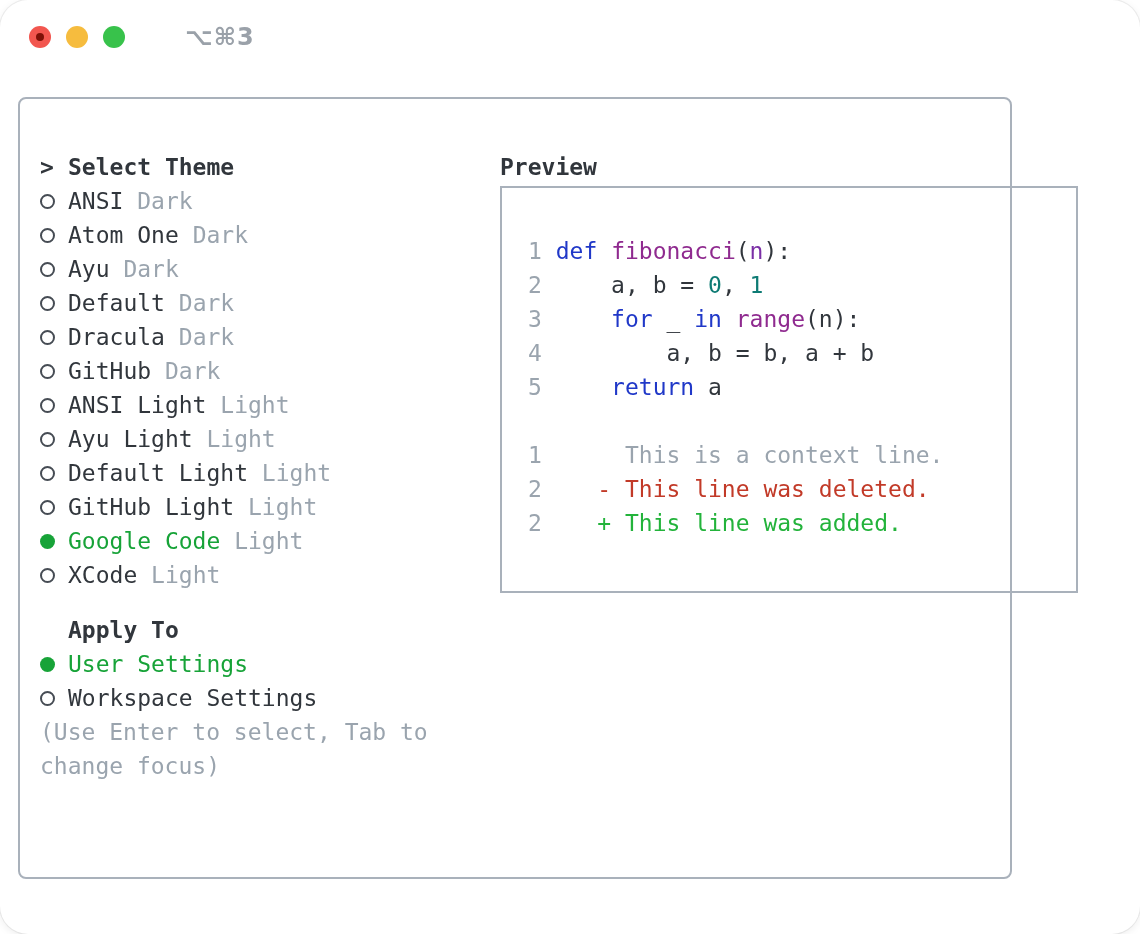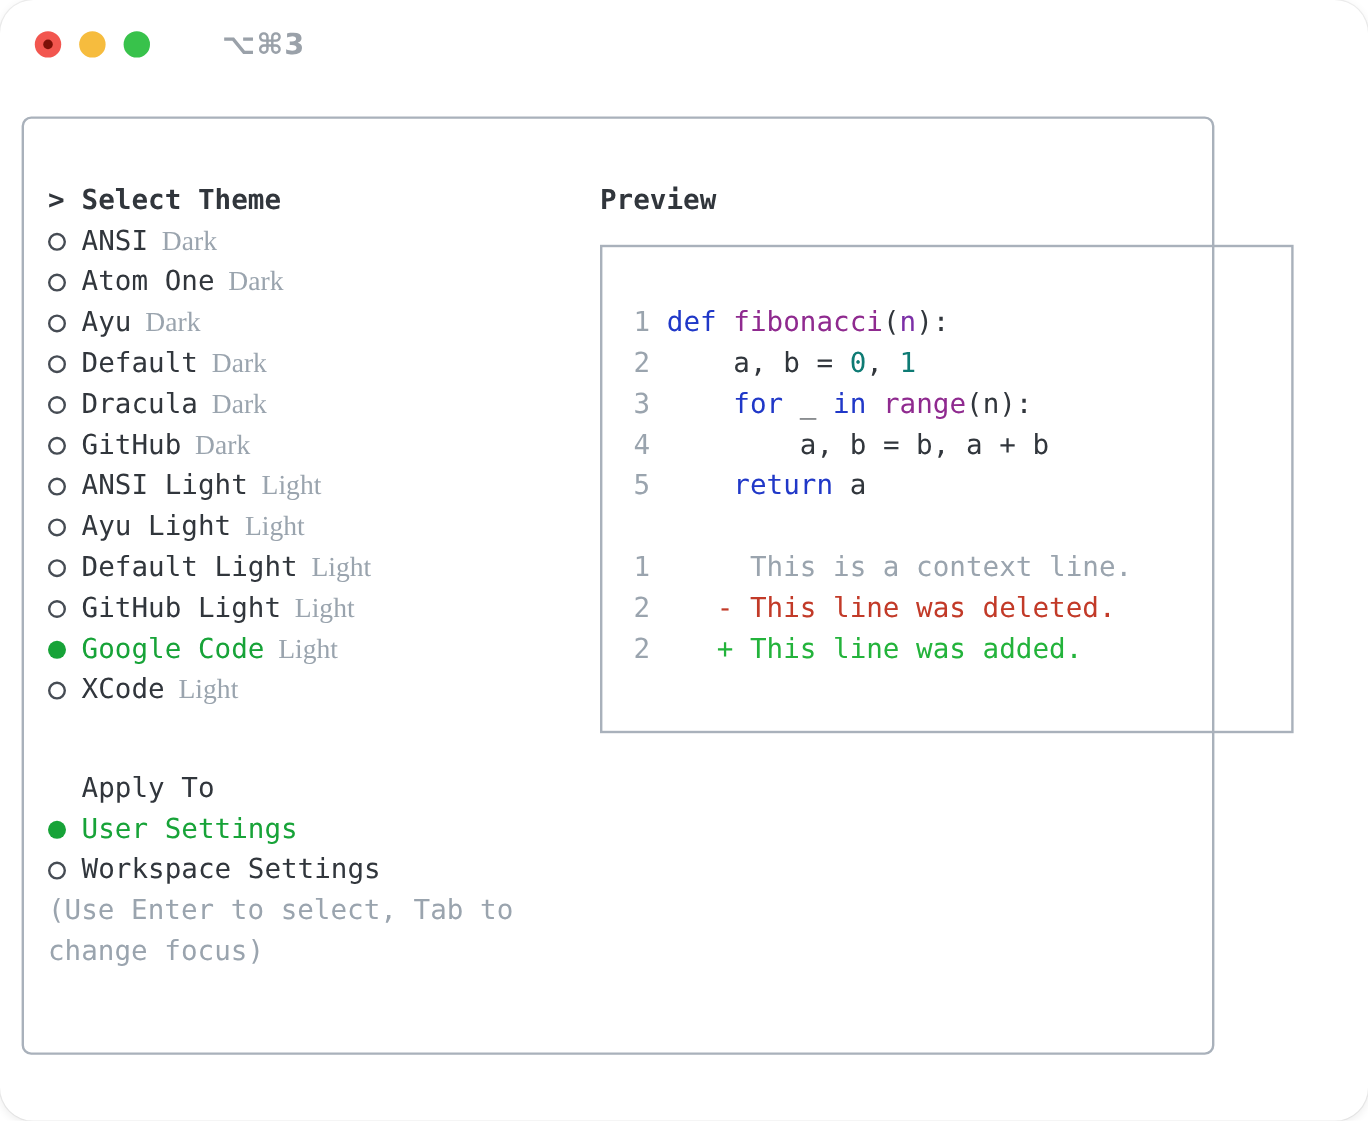--- a/index.html
+++ b/index.html
@@ -30,27 +30,27 @@
   .left-col{width:460px;flex:none;}
   .right-col{flex:1;}
   
   .row{display:flex;align-items:center;height:34px;}
   .icon-col{width:28px;flex:none;display:flex;align-items:center;}
   .caret{font-weight:700;color:var(--text,#31363c);}
   .hdr{font-weight:700;}
   .dot-open{width:11px;height:11px;border:2px solid #464c54;border-radius:50%;box-sizing:content-box;}
   .dot-filled{width:15px;height:15px;background:var(--accent_green,#17a338);border-radius:50%;}
   .name{white-space:pre;}
-  .variant{margin-left:1ch;font-family:Liberation Serif, serif;}
+  .variant{margin-left:1ch;}
   .muted{color:var(--muted,#9aa4ae);}
   .sel .name{color:var(--accent_green,#17a338);}
-  .apply-header{margin-top:48px;}
+  .apply-header{margin-top:21px;font-weight:bold;}
   .hint{color:var(--muted,#9aa4ae);white-space:pre;}
   
-  .preview-header{font-weight:700;height:34px;margin-bottom:20px;}
+  .preview-header{font-weight:700;height:34px;margin-bottom:2px;}
   .preview-box{
     width:578px;height:407px;box-sizing:border-box;
     border:2px solid var(--border,#a9b1bb);
     padding:46px 0 0 26px;overflow:hidden;
   }
   .pline{white-space:pre;height:34px;}
   .lineno{color:var(--muted,#9aa4ae);}
   .tk-pl{color:var(--text,#31363c);}
   .tk-kw{color:var(--keyword_blue,#2038c8);}
   .tk-fn{color:var(--function_magenta,#8f2a8f);}

